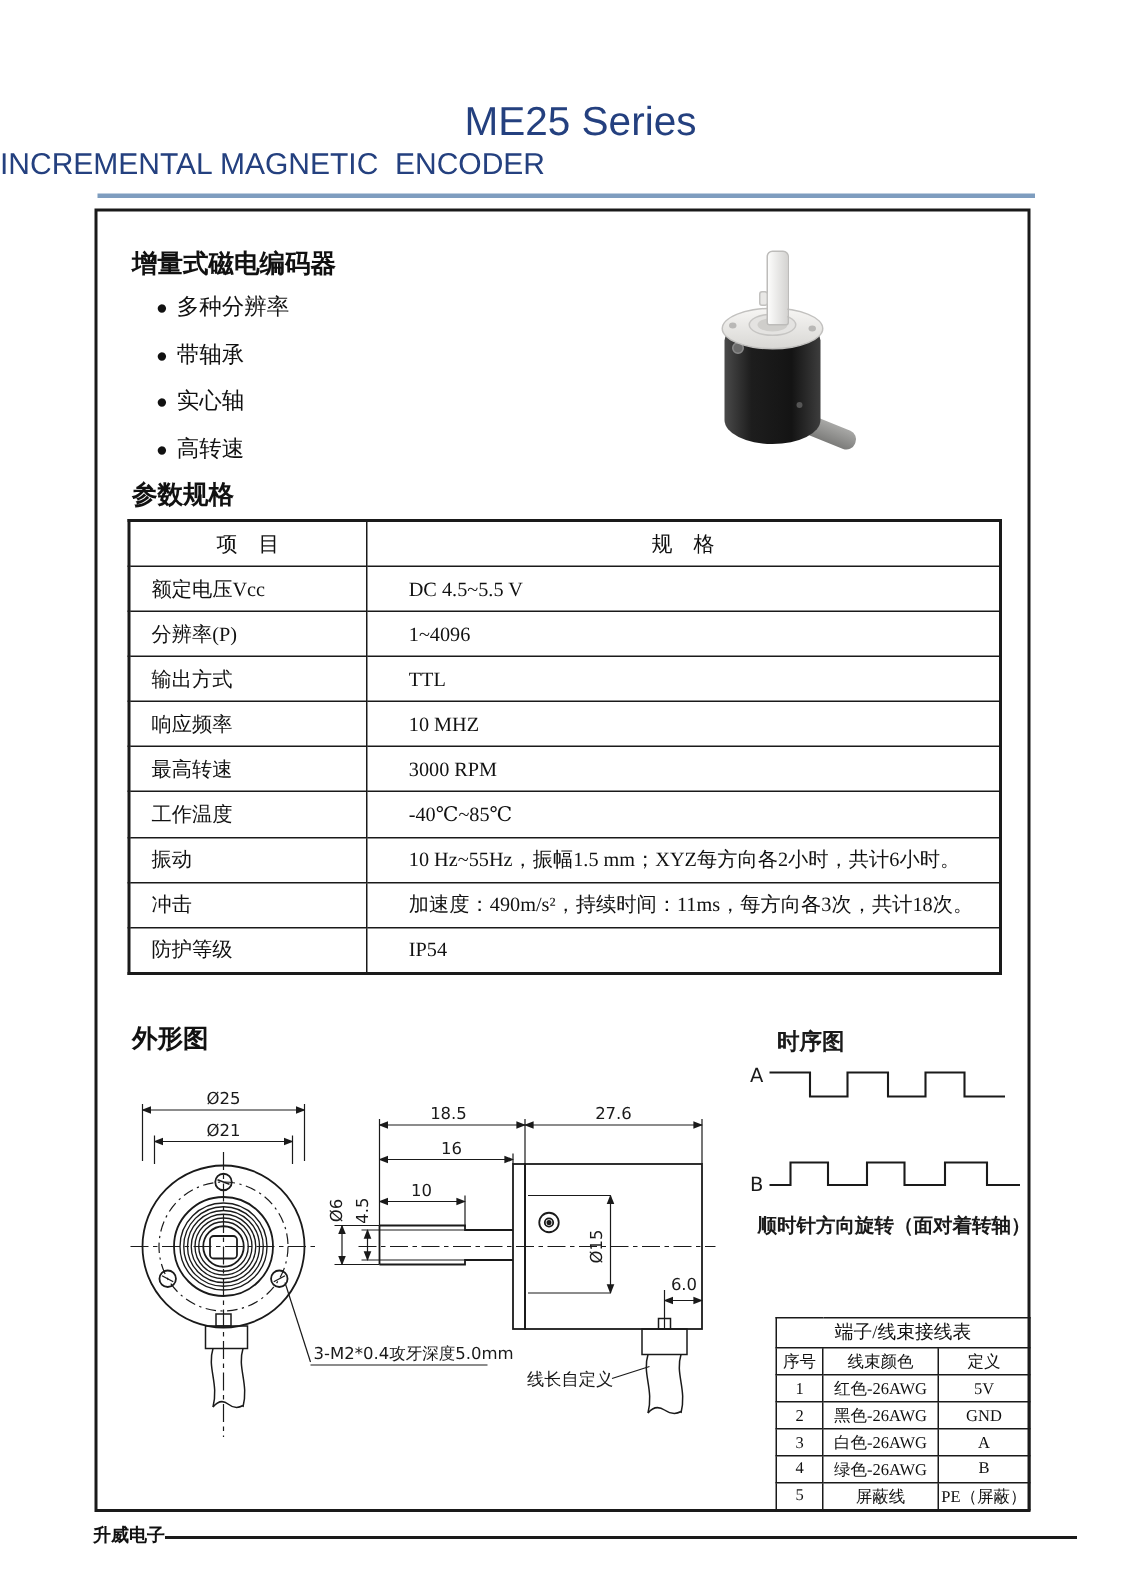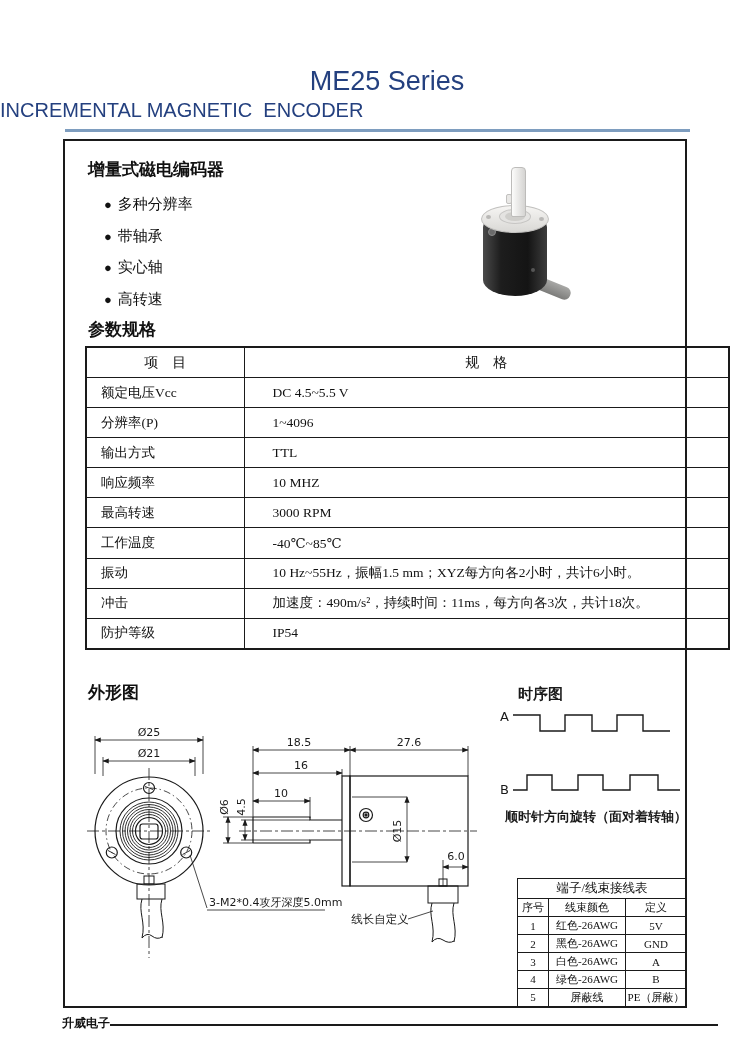--- a/index.html
+++ b/index.html
@@ -12,21 +12,21 @@
   .subtitle{position:absolute;left:0;top:99px;width:750px;text-align:left;
             font-size:20px;color:#24407f;white-space:pre;}
   .rule{position:absolute;left:65px;top:129px;width:625px;height:3px;background:#7e9dbf;}
 
   
   .content-box{position:absolute;left:63px;top:139px;width:624px;height:869px;
                border:2px solid #1a1a1a;box-sizing:border-box;}
 
   .sec-heading{position:absolute;font-size:17px;font-weight:bold;
                font-family:"Liberation Sans", sans-serif;}
-  .h-intro{left:88px;top:158px;}
+  .h-intro{left:88px;top:164px;}
   .h-specs{left:88px;top:318px;}
   .h-outline{left:88px;top:681px;}
 
   .features{position:absolute;left:104px;top:189px;}
   .feature-row{height:31.5px;display:flex;align-items:center;font-size:15px;}
   .feature-row .dot{font-size:13px;margin-right:6px;}
 
   
   .photo{position:absolute;left:455px;top:158px;width:150px;height:150px;}
   .photo *{position:absolute;}
@@ -47,21 +47,21 @@
             border:1px solid #bdbcba;border-radius:4px 4px 2px 2px;box-sizing:border-box;}
   .ph-nub{left:51px;top:36px;width:6px;height:10px;background:#e9e8e6;
           border:1px solid #c2c1bf;box-sizing:border-box;border-radius:2px;}
   .ph-screw-a{left:31px;top:57px;width:5px;height:4px;border-radius:50%;background:#b9b8b6;}
   .ph-screw-b{left:84px;top:59px;width:5px;height:4px;border-radius:50%;background:#b9b8b6;}
   .ph-screw-body{left:33px;top:70px;width:8px;height:8px;border-radius:50%;
                  background:#6b6b6b;border:1px solid #8a8a8a;box-sizing:border-box;}
   .ph-dot{left:76px;top:110px;width:4px;height:4px;border-radius:50%;background:#555;}
 
   
-  table.spec{position:absolute;left:85px;top:346px;width:645px;height:304px;
+  table.spec{position:absolute;left:85px;top:346px;width:583px;height:304px;
              border-collapse:collapse;table-layout:fixed;
              border:2px solid #1a1a1a;
              font-family:"Liberation Serif","DejaVu Serif",serif;font-size:13.5px;}
   table.spec td{border:1.5px solid #1a1a1a;padding:0 0 0 14px;white-space:nowrap;
                 vertical-align:middle;}
   table.spec tr.head td{text-align:center;padding:0;white-space:pre;font-size:14px;}
   table.spec td.val{padding-left:28px;}
 
   
   .drawing{position:absolute;left:63px;top:680px;}

